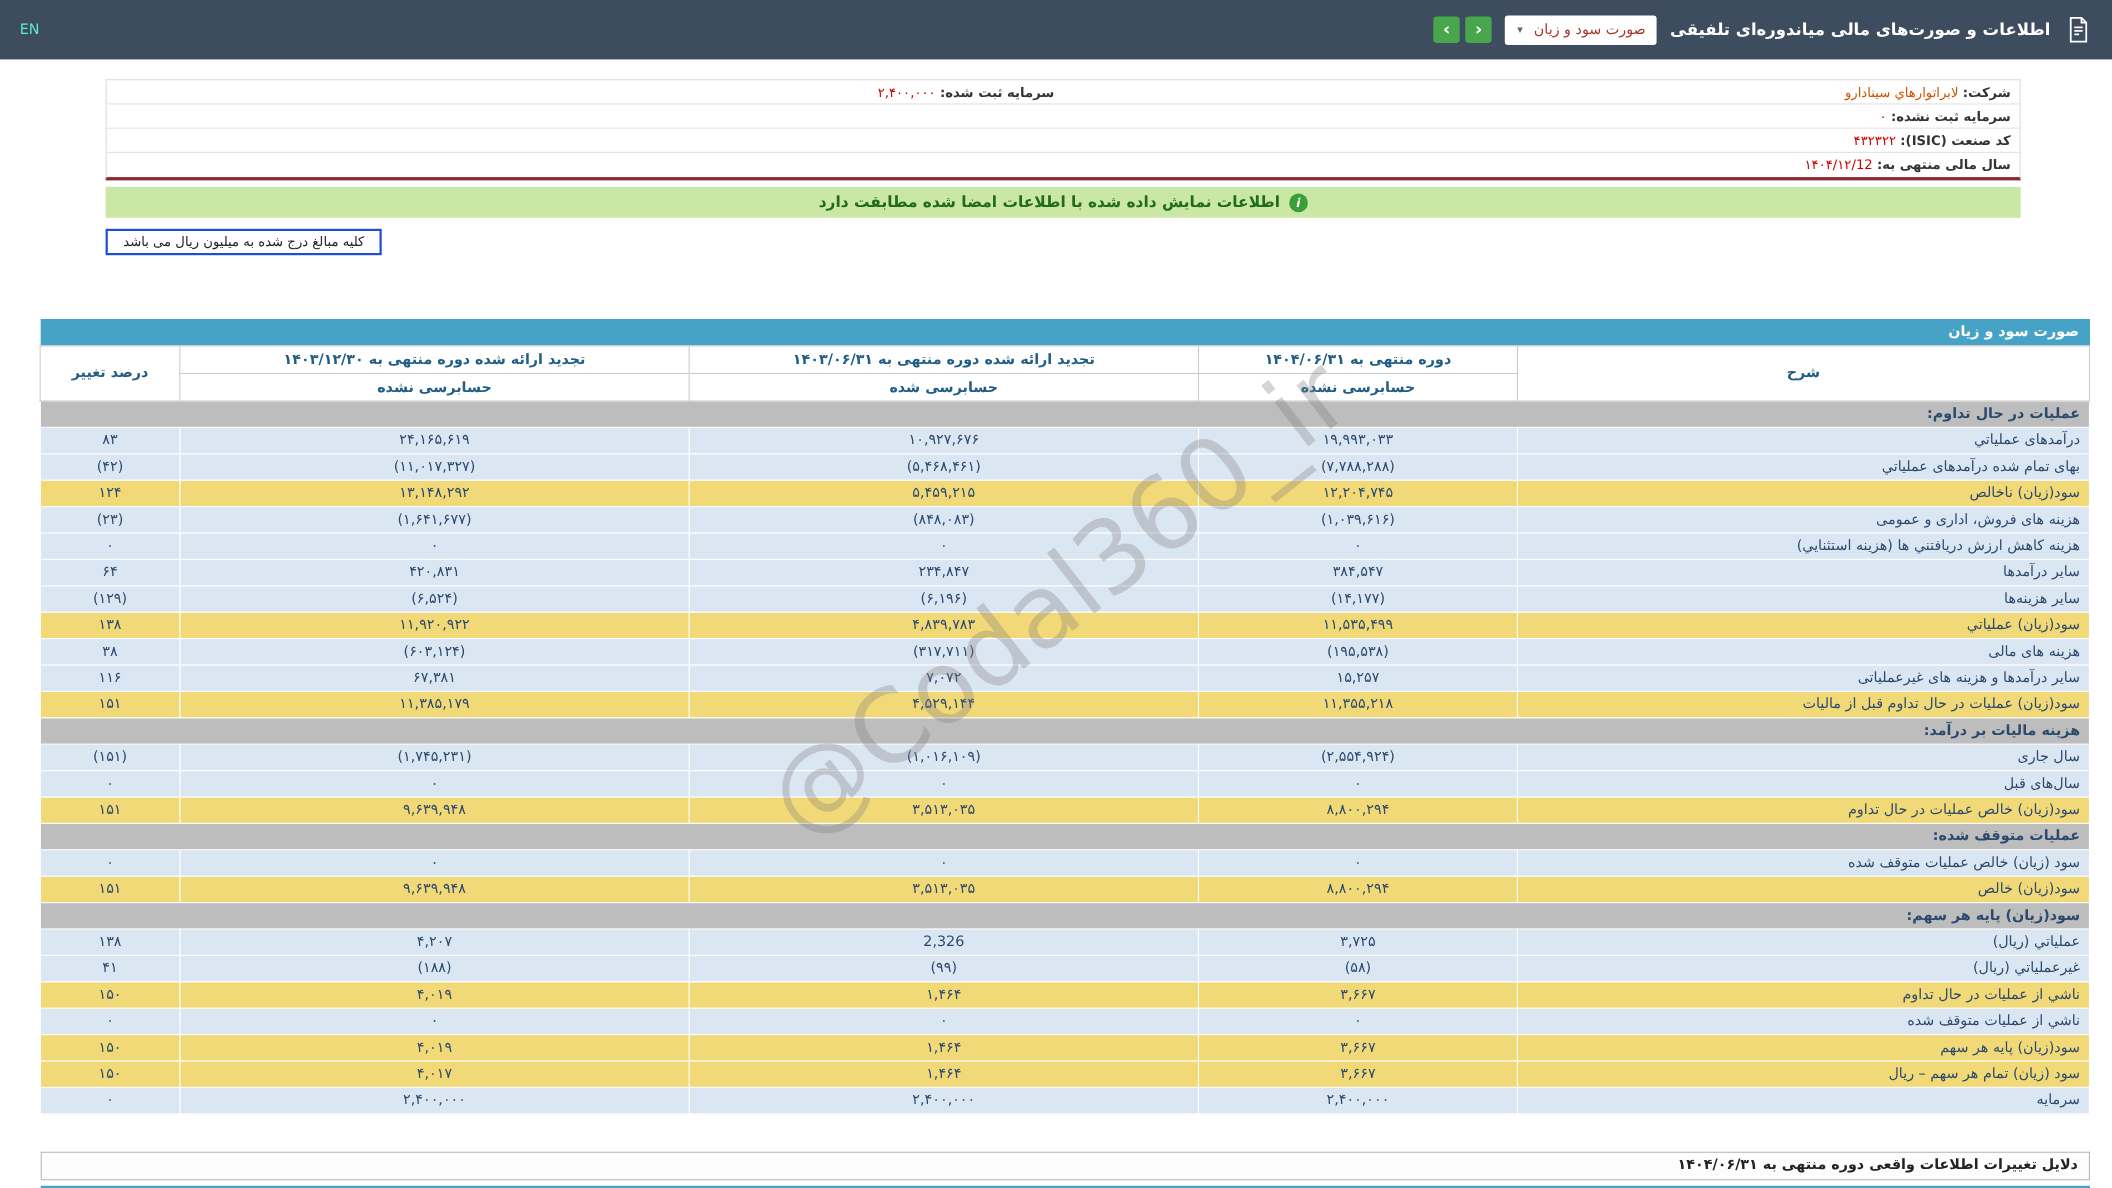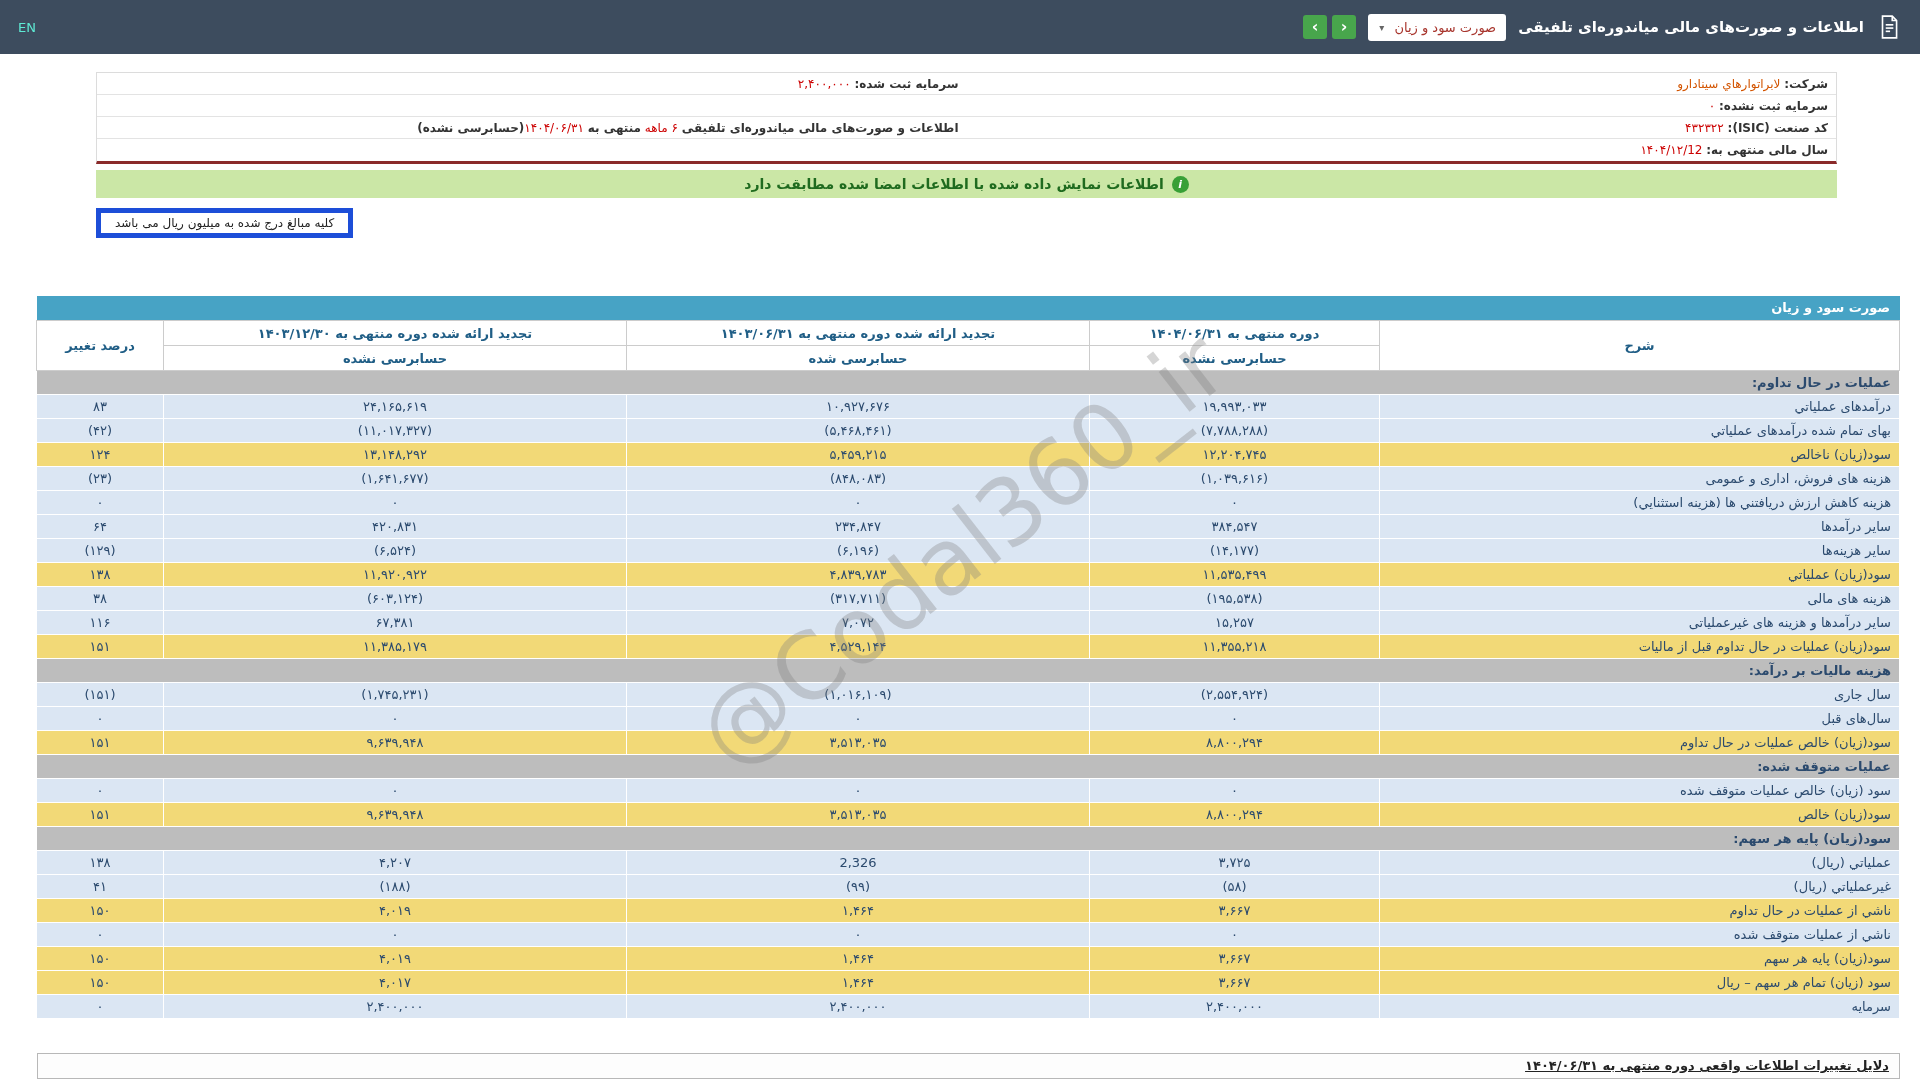--- a/index.html
+++ b/index.html
@@ -61,21 +61,21 @@
   .info-icon {
     width: 17px; height: 17px; border-radius: 50%; background: #38a036;
     color: #fff; font-size: 11px; font-weight: bold; font-style: italic;
     display: flex; align-items: center; justify-content: center; flex: 0 0 auto;
   }
 
   
   .note-row { margin: 10px 83px 0 96px; display: flex; }
   .units-note {
     margin-right: auto; 
-    border: 5px solid #1d4ed8; background: #fff;
+    border: 2px solid #1d4ed8; background: #fff;
     padding: 3px 14px; font-size: 12px; color: #222;
   }
 
   
   .statement { margin: 58px 20px 0 37px; position: relative; }
   .stmt-title {
     background: var(--teal, #47a3c5); color: #fff;
     font-size: 13px; font-weight: bold; height: 24px; line-height: 24px;
     padding: 0 10px;
   }
@@ -105,21 +105,21 @@
     text-align: center; transform: rotate(-38deg);
     font-size: 92px; color: #7f7f7f; opacity: 0.32;
     direction: ltr; pointer-events: none; z-index: 5; white-space: nowrap;
   }
 
   
   .bottom { margin: 34px 20px 0 37px; }
   .reasons-bar {
     border: 1px solid #b8b8b8; background: #fdfdfd;
     height: 26px; line-height: 24px; font-size: 13px; font-weight: bold;
-    color: #222; padding: 0 10px; text-decoration: underline;
+    color: #222; padding: 0 10px;
   }
   .bottom-teal { margin-top: 5px; height: 20px; background: var(--teal, #47a3c5); }
 </style>
 </head>
 <body>
 
 <div class="navbar">
   <div class="nav-group">
     <span class="doc-icon">
       <svg width="26" height="26" viewBox="0 0 24 24" fill="none" stroke="#ffffff" stroke-width="1.5">
@@ -159,26 +159,20 @@
   <div class="info-row">
     <div class="info-cell">
       <span class="info-label">سرمایه ثبت نشده:</span>
       <span class="red-val">۰</span>
     </div>
   </div>
   <div class="info-row">
     <div class="info-cell">
       <span class="info-label">کد صنعت (ISIC):</span>
       <span class="red-val">۴۳۲۳۲۲</span>
-    </div>
-    <div class="info-cell">
-      <span class="info-label">اطلاعات و صورت‌های مالی میاندوره‌ای تلفیقی</span>
-      <span class="red-val">۶ ماهه</span>
-      <span class="info-label">منتهی به</span>
-      <span class="red-val">۱۴۰۴/۰۶/۳۱</span><span class="info-label">(حسابرسی نشده)</span>
     </div>
   </div>
   <div class="info-row">
     <div class="info-cell">
       <span class="info-label">سال مالی منتهی به:</span>
       <span class="red-val">۱۴۰۴/۱۲/12</span>
     </div>
   </div>
 </div>
 

